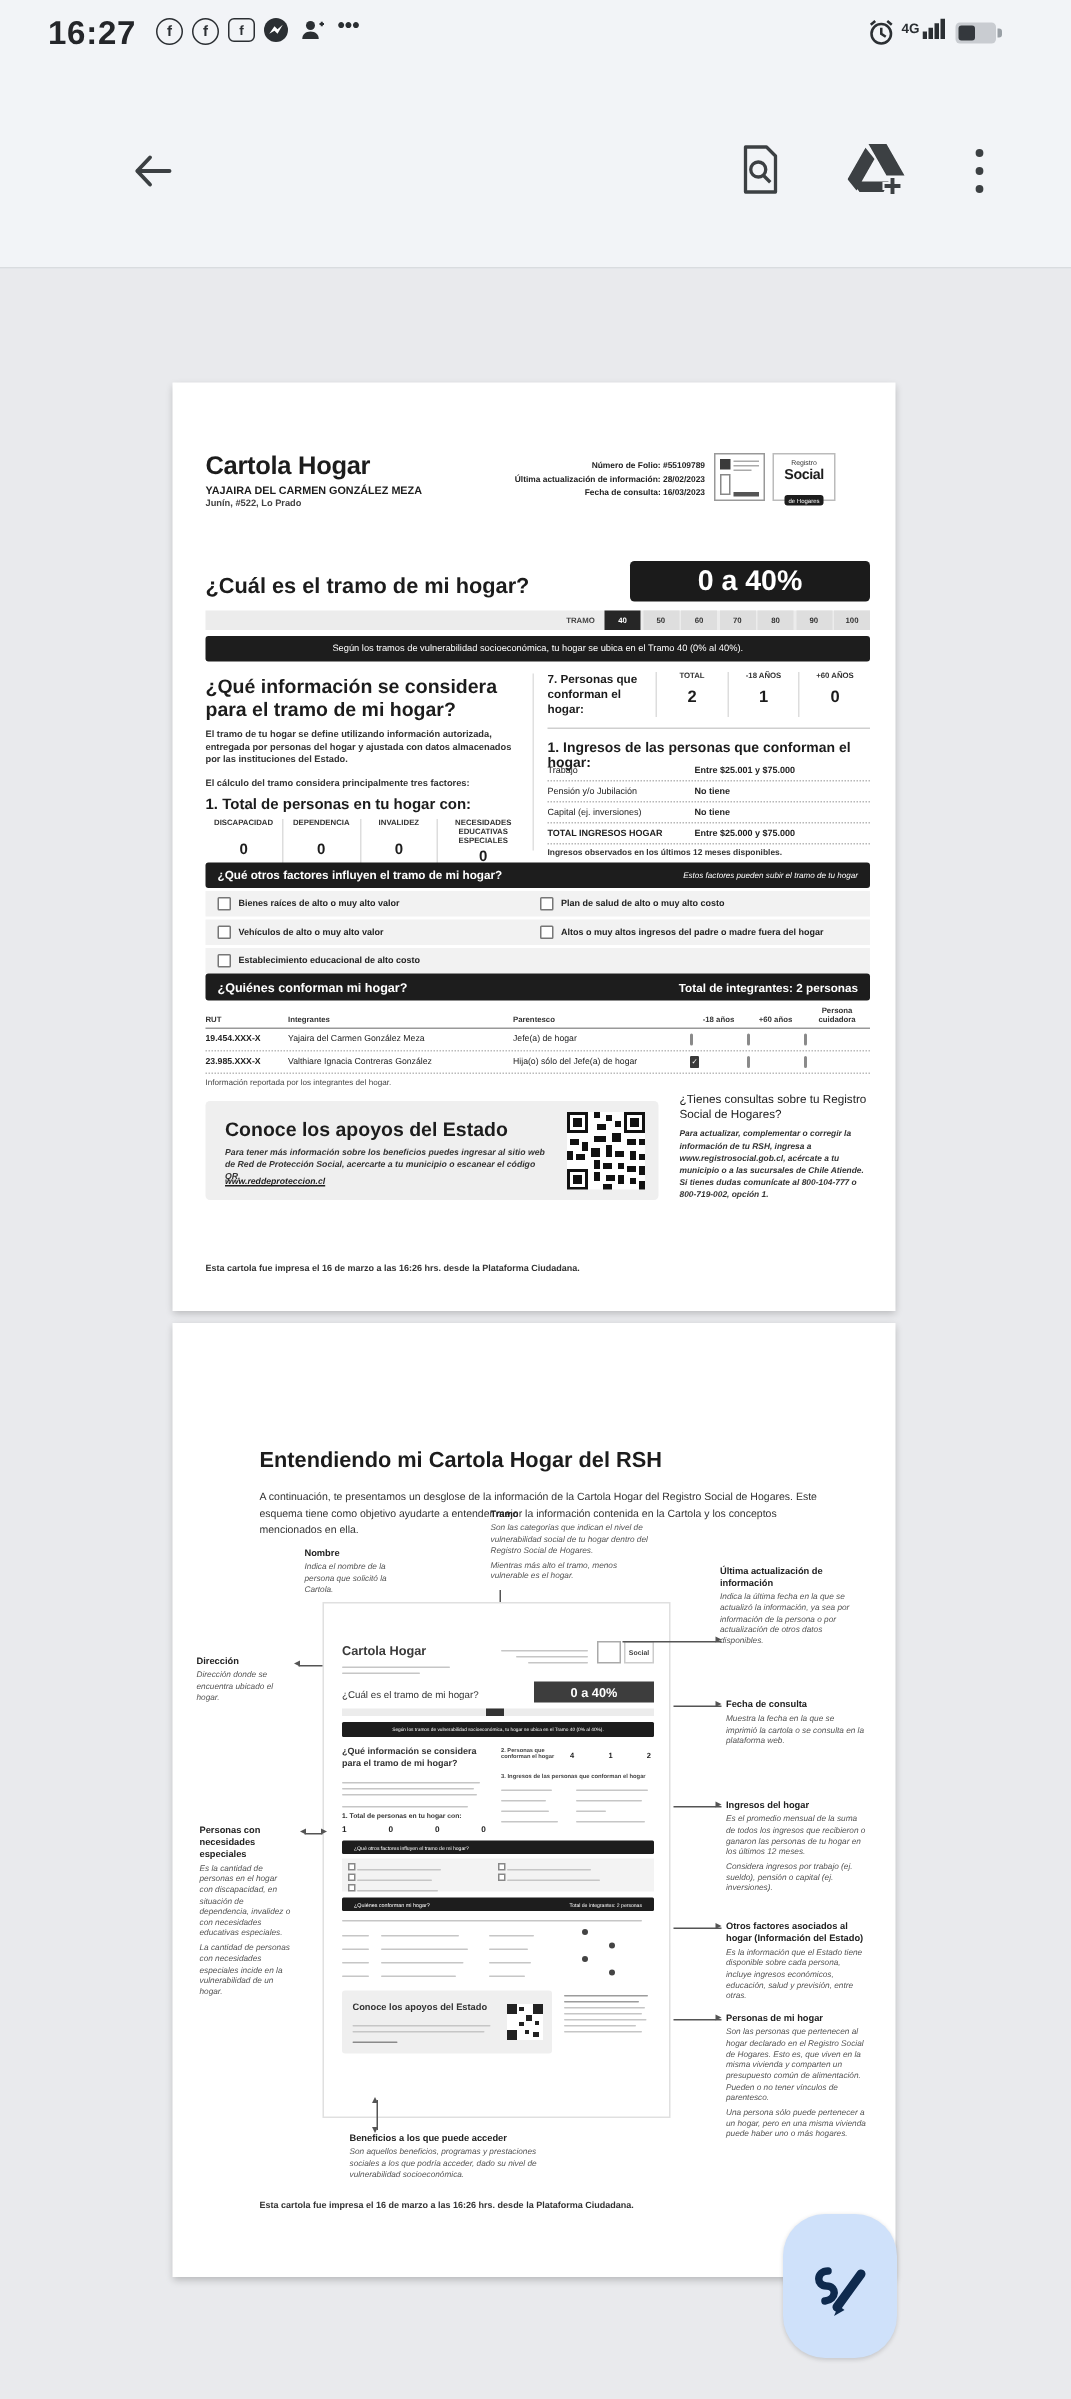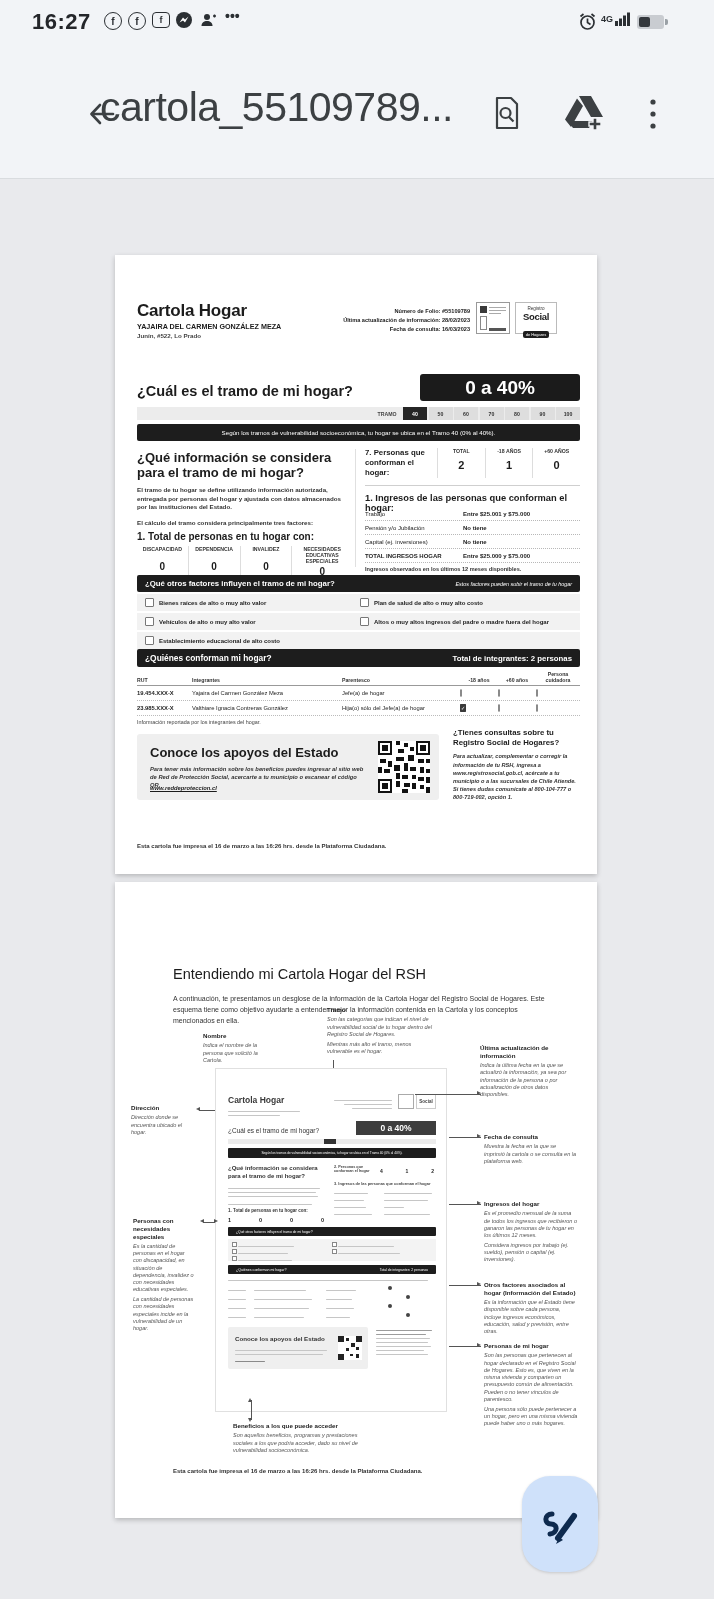--- a/index.html
+++ b/index.html
@@ -104,21 +104,20 @@
       <div class="batt-fill"></div>
     </div>
   <div class="batt-nub"></div>
 
   <div class="tbico" style="left:84px;top:96px">
     <svg width="36" height="36" viewBox="0 0 36 36" fill="none" stroke="#3c4043" stroke-width="2.6" stroke-linecap="round" stroke-linejoin="round">
         <path d="M29 18 H8"></path>
         <path d="M16 9 L7.5 18 L16 27"></path>
       </svg>
   </div>
-  <div class="toolbar-title">cartola_55109789...</div>
   <div class="tbico" style="left:489px">
     <svg width="36" height="38" viewBox="0 0 36 38" fill="none" stroke="#3c4043" stroke-width="2.2" stroke-linejoin="round">
         <path d="M8 4 h14 l6 6 v24 h-20 z"></path>
         <circle cx="16.5" cy="19" r="5"></circle>
         <path d="M20 23 l4.5 4.5"></path>
       </svg>
   </div>
   <div class="tbico" style="left:565px">
     <svg width="40" height="36" viewBox="0 0 40 36" fill="#3c4043">
         <path d="M14 2 h12 l12 21 h-12 z M12 4.5 L0 25.5 L6 33 L18 12 Z M3 27 l5 7 h16 l4-7 Z"></path>
@@ -310,30 +309,30 @@
     <div class="abs" style="left:22px;top:479px;width:302px;height:66px;background:#efefef;border-radius:3px">
       <div class="abs" style="left:13px;top:11px;font-size:13px;font-weight:bold">Conoce los apoyos del Estado</div>
       <div class="abs" style="left:13px;top:31px;width:215px;font-size:5.8px;font-style:italic;font-weight:bold;color:#333;line-height:1.4">Para tener más información sobre los beneficios puedes ingresar al sitio web de Red de Protección Social, acercarte a tu municipio o escanear el código QR.</div>
       <div class="abs" style="left:13px;top:51px;font-size:5.8px;font-weight:bold;text-decoration:underline;font-style:italic">www.reddeproteccion.cl</div>
       <svg class="abs" style="right:9px;top:7px" width="52" height="52" viewBox="0 0 26 26" shape-rendering="crispEdges">
         <rect width="26" height="26" fill="#fff"></rect>
         <path fill="#111" d="M0 0h7v7H0zM1 1v5h5V1zM2 2h3v3H2zM19 0h7v7h-7zM20 1v5h5V1zM21 2h3v3H21zM0 19h7v7H0zM1 20v5h5V20zM2 21h3v3H2zM9 0h2v2H9zM13 1h2v2h-2zM16 3h2v2h-2zM10 4h3v2h-3zM9 8h4v2H9zM15 7h3v3h-3zM20 9h3v2h-3zM24 9h2v2h-2zM1 9h3v2H1zM5 10h2v3H5zM0 13h2v3H0zM3 14h3v2H3zM8 12h3v3H8zM13 11h2v4h-2zM16 13h3v2h-3zM21 13h2v3h-2zM24 14h2v2h-2zM9 16h2v3H9zM12 17h3v2h-3zM17 17h2v2h-2zM20 18h3v2h-3zM24 18h2v3h-2zM9 20h2v3H9zM13 21h3v2h-3zM17 21h2v3h-2zM21 22h2v2h-2zM24 23h2v3h-2zM12 24h3v2h-3z"></path>
       </svg>
     </div>
     <div class="abs" style="left:338px;top:473px;width:128px">
-      <div style="font-size:7.8px;font-weight:bold;line-height:1.25">¿Tienes consultas sobre tu Registro Social de Hogares?</div>
+      <div style="font-size:7.8px;font-weight:normal;line-height:1.25">¿Tienes consultas sobre tu Registro Social de Hogares?</div>
       <div style="font-size:5.6px;font-style:italic;color:#333;line-height:1.45;margin-top:5px;font-weight:bold">Para actualizar, complementar o corregir la información de tu RSH, ingresa a www.registrosocial.gob.cl, acércate a tu municipio o a las sucursales de Chile Atiende. Si tienes dudas comunícate al 800-104-777 o 800-719-002, opción 1.</div>
     </div>
 
     <div class="abs" style="left:22px;top:588px;font-size:6px;font-weight:bold;color:#333">Esta cartola fue impresa el 16 de marzo a las 16:26 hrs. desde la Plataforma Ciudadana.</div>
   </div>
 
   <div class="page" id="p2" style="top:703px;height:636px">
 
-    <div class="abs" style="left:58px;top:84px;font-size:14.5px;font-weight:normal">Entendiendo mi Cartola Hogar del RSH</div>
+    <div class="abs" style="left:58px;top:84px;font-size:14.5px;font-weight:bold">Entendiendo mi Cartola Hogar del RSH</div>
     <div class="abs" style="left:58px;top:112px;width:378px;font-size:7px;color:#333;line-height:1.55">A continuación, te presentamos un desglose de la información de la Cartola Hogar del Registro Social de Hogares.  Este esquema tiene como objetivo ayudarte a entender mejor la información contenida en la Cartola y los conceptos mencionados en ella.</div>
 
     <div class="abs" style="left:212px;top:124px;width:108px">
       <div class="ann-t">Tramo</div>
       <div class="ann-b">Son las categorías que indican el nivel de vulnerabilidad social de tu hogar dentro del Registro Social de Hogares.</div>
       <div class="ann-b">Mientras más alto el tramo, menos vulnerable es el hogar.</div>
     </div>
     <div class="abs" style="left:88px;top:150px;width:62px">
       <div class="ann-t">Nombre</div>
       <div class="ann-b">Indica el nombre de la persona que solicitó la Cartola.</div>

